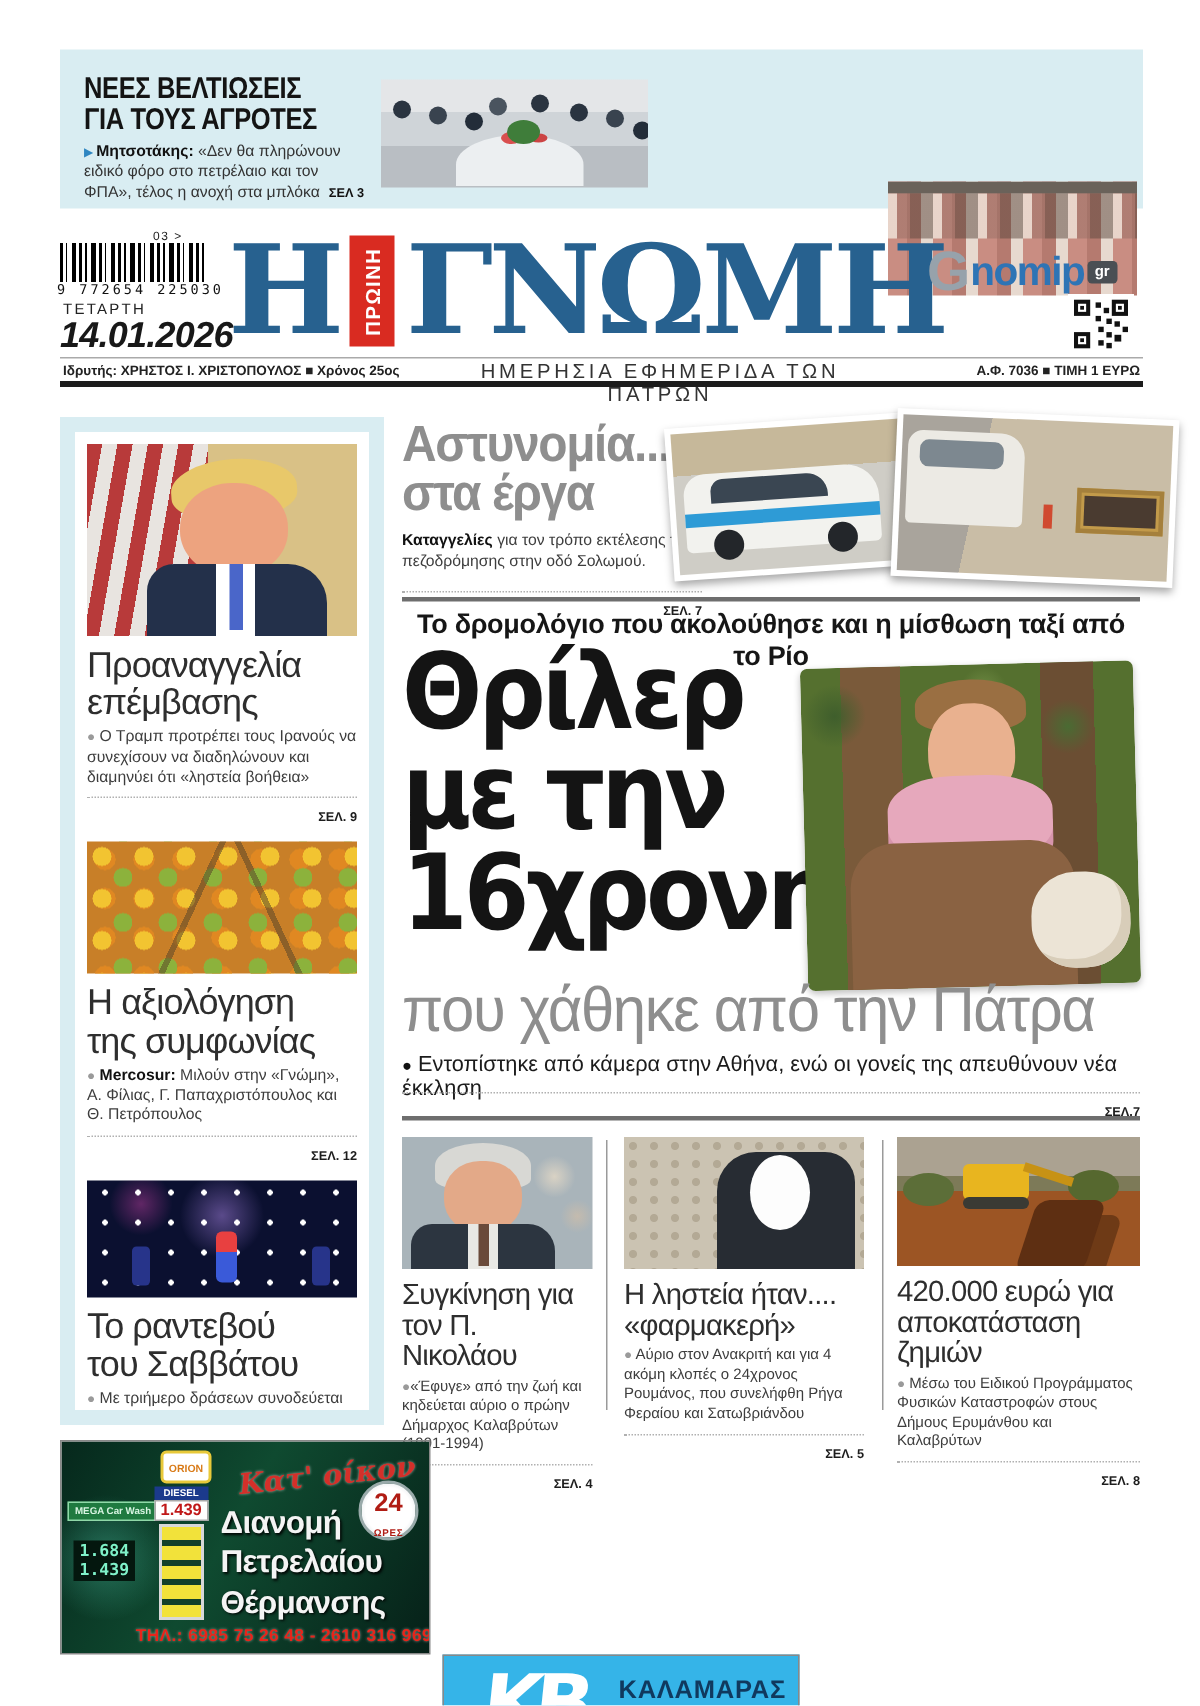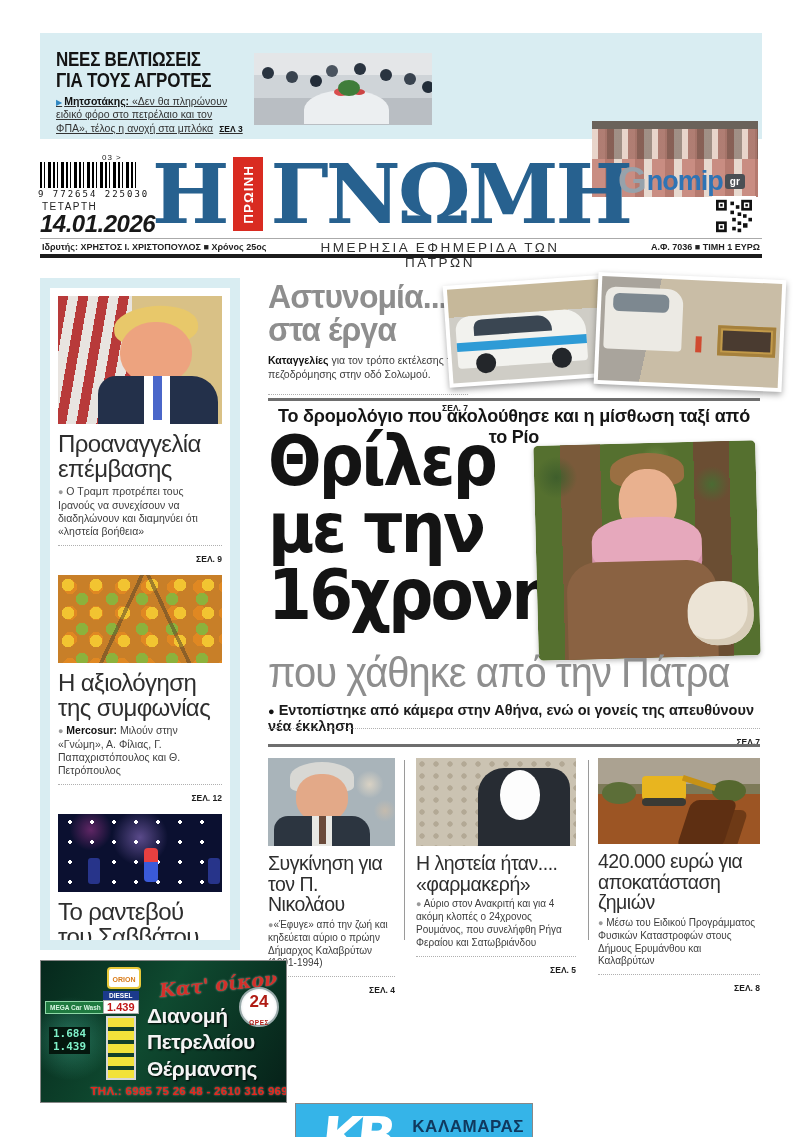--- a/index.html
+++ b/index.html
@@ -6,21 +6,21 @@
   body { background:#fff; font-family:"Liberation Sans", sans-serif; }
   .page { position:relative; width:800px; height:1137px; background:#fff; overflow:hidden; margin:0 auto; }
   .abs { position:absolute; }
   .ml { white-space:pre-line; }
   .cx { display:inline-block; transform-origin:left top; }
 
   
   .top-banner { left:40px; top:33px; width:722px; height:106px; background:#d9edf2; }
   .teaser-title { font-weight:bold; font-size:20px; line-height:1.04; color:#141414; letter-spacing:-.3px; }
   .teaser-title .cx { transform:scaleX(.85); }
-  .teaser-body { font-size:10.5px; line-height:1.3; color:#333; margin-top:4px; width:190px;text-decoration:underline; }
+  .teaser-body { font-size:10.5px; line-height:1.3; color:#333; margin-top:4px; width:190px; }
   .teaser-body b { color:#111; }
   .arrow { color:#2e86c1; font-size:8px; margin-right:2px; }
   .tpg { font-weight:bold; font-size:8.5px; color:#111; margin-left:6px; }
 
   .ph { position:relative; overflow:hidden; }
   .ph-meeting { background:linear-gradient(#e4e6e8 0 30%, #cfd4d8 30% 62%, #b9bec3 62%); }
   .ph-meeting::before { content:""; position:absolute; left:28%; top:52%; width:48%; height:46%;
     background:#eceff1; border-radius:50% 50% 0 0/60% 60% 0 0; }
   .ph-meeting::after { content:""; position:absolute; left:8px; top:14px; width:12px; height:12px; border-radius:50%;
     background:#2a3440; box-shadow:24px 4px 0 #39434f, 48px 8px 0 #232d39, 142px 6px 0 #39434f, 118px 2px 0 #2a3440,
@@ -49,21 +49,21 @@
   .gnomip .g { font-size:37px; font-weight:bold; color:#97a2ab; line-height:30px; }
   .gnomip .rest { font-size:27px; font-weight:bold; color:#2e74b5; line-height:30px; letter-spacing:-1px; }
   .gnomip .tld { background:#4a4f54; color:#fff; font-size:10px; font-weight:bold; padding:2px 5px; border-radius:3px; margin-left:2px; margin-top:8px; }
   .founder { font-size:9px; font-weight:bold; color:#222; }
   .tagline { font-size:13.5px; color:#333; letter-spacing:2.5px; }
   .issue-price { font-size:9px; font-weight:bold; color:#222; }
   .hr-thin { height:1px; background:#aaa; }
   .hr-thick { height:4px; background:#1c1c1c; }
 
   
-  .sidebar { left:40px; top:278px; width:200px; height:672px; background:#fff; border:10px solid #d9edf2; padding:8px 8px 4px; overflow:hidden; }
+  .sidebar { left:40px; top:278px; width:216px; height:672px; background:#fff; border:10px solid #d9edf2; padding:8px 8px 4px; overflow:hidden; }
   .sb-item { margin-bottom:9px; }
   .sb-title { font-size:24px; line-height:1.05; color:#2e2e2e; letter-spacing:-.6px; margin:7px 0 4px; }
   .sb-text { font-size:10.5px; line-height:1.27; color:#3d3d3d; }
   .sb-text b { color:#111; }
   .bullet { color:#9a9a9a; font-size:9px; }
   .bullet.dark { color:#111; font-size:11px; }
   .sep { border-top:1px dotted #b0b0b0; margin-top:6px; padding-top:2px; text-align:right; }
   .pg { font-weight:bold; font-size:8.5px; color:#1d1d1d; }
 
   .ph-trump { height:128px; background:
@@ -111,21 +111,21 @@
   .sw-planter { position:absolute; left:118px; top:44px; width:58px; height:30px; background:#c29a4a; border:3px solid #a5803c; }
   .sw-planter::before { content:""; position:absolute; left:2px; top:2px; width:48px; height:20px; background:#4a3b30; }
   .sw-jack { position:absolute; left:96px; top:56px; width:6px; height:16px; background:#d04a30; }
 
   
   .kicker { font-weight:bold; font-size:18px; color:#161616; text-align:center; letter-spacing:-.2px; }
   .headline { font-family:"DejaVu Sans", sans-serif; font-weight:bold; font-size:70px; line-height:.96; color:#141414; letter-spacing:-3px; }
   .headline .cx { transform:scaleX(.9); }
   .subhead { font-size:42px; color:#8e8e8e; letter-spacing:-1px; line-height:1; }
   .subhead .cx { transform:scaleX(.95); }
-  .deck { font-weight:bold; font-size:14.5px; color:#1b1b1b; }
+  .deck { font-weight:normal; font-size:14.5px; color:#1b1b1b; }
   .ph-girl { width:100%; height:100%; background:
     radial-gradient(circle 26px at 80% 20%, #4a6b33 0%, rgba(0,0,0,0) 70%),
     radial-gradient(circle 30px at 10% 15%, #3f5e2c 0%, rgba(0,0,0,0) 70%),
     radial-gradient(circle 22px at 55% 8%, #6e8a43 0%, rgba(0,0,0,0) 70%),
     linear-gradient(90deg, rgba(0,0,0,0) 0 12%, #7a5a3a 12% 30%, rgba(0,0,0,0) 30% 72%, #6b4e33 72% 88%, rgba(0,0,0,0) 88%),
     #55702f; }
   .g-face { position:absolute; left:84px; top:26px; width:58px; height:66px; background:#e9b18f; border-radius:46%; }
   .g-hair { position:absolute; left:76px; top:10px; width:74px; height:34px; background:#9a6f42; border-radius:50% 50% 30% 30%; }
   .g-scarf { position:absolute; left:56px; top:74px; width:110px; height:58px; background:#e6a8bc; border-radius:40%; box-shadow:0 10px 0 #d795ac; }
   .g-jacket { position:absolute; left:30px; top:118px; width:150px; height:100px; background:#8a6242; border-radius:30px 30px 0 0; }

